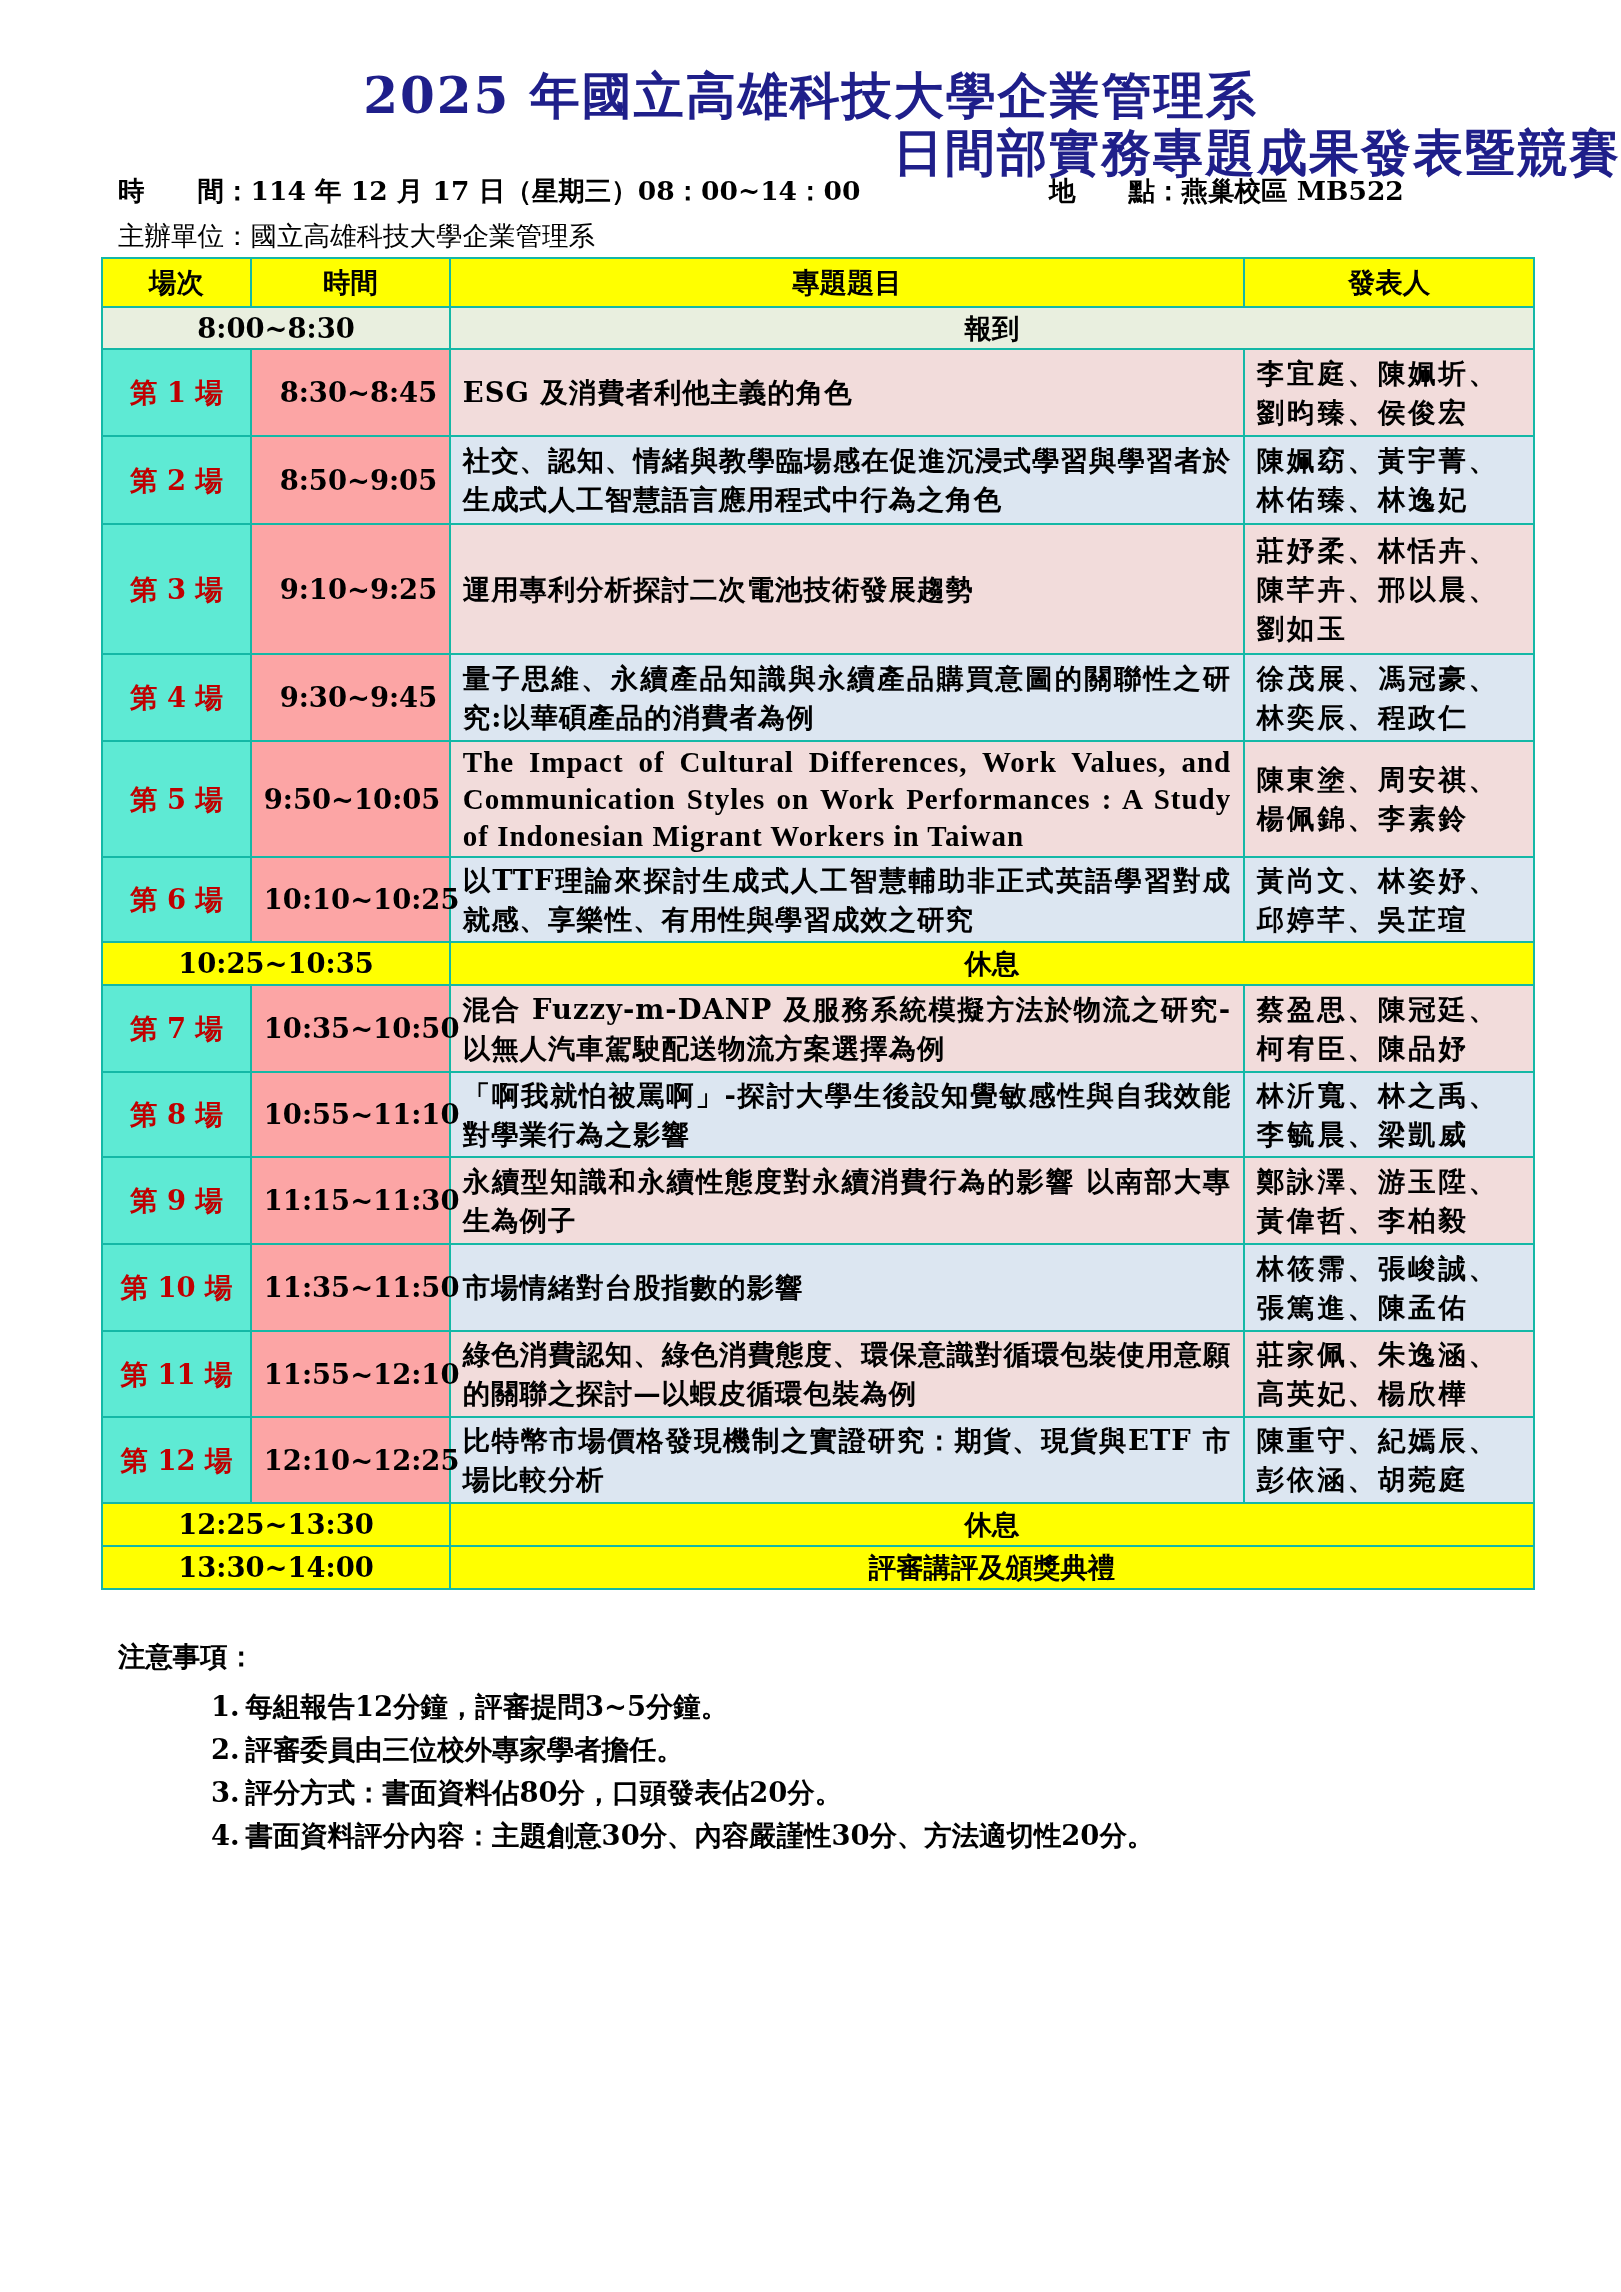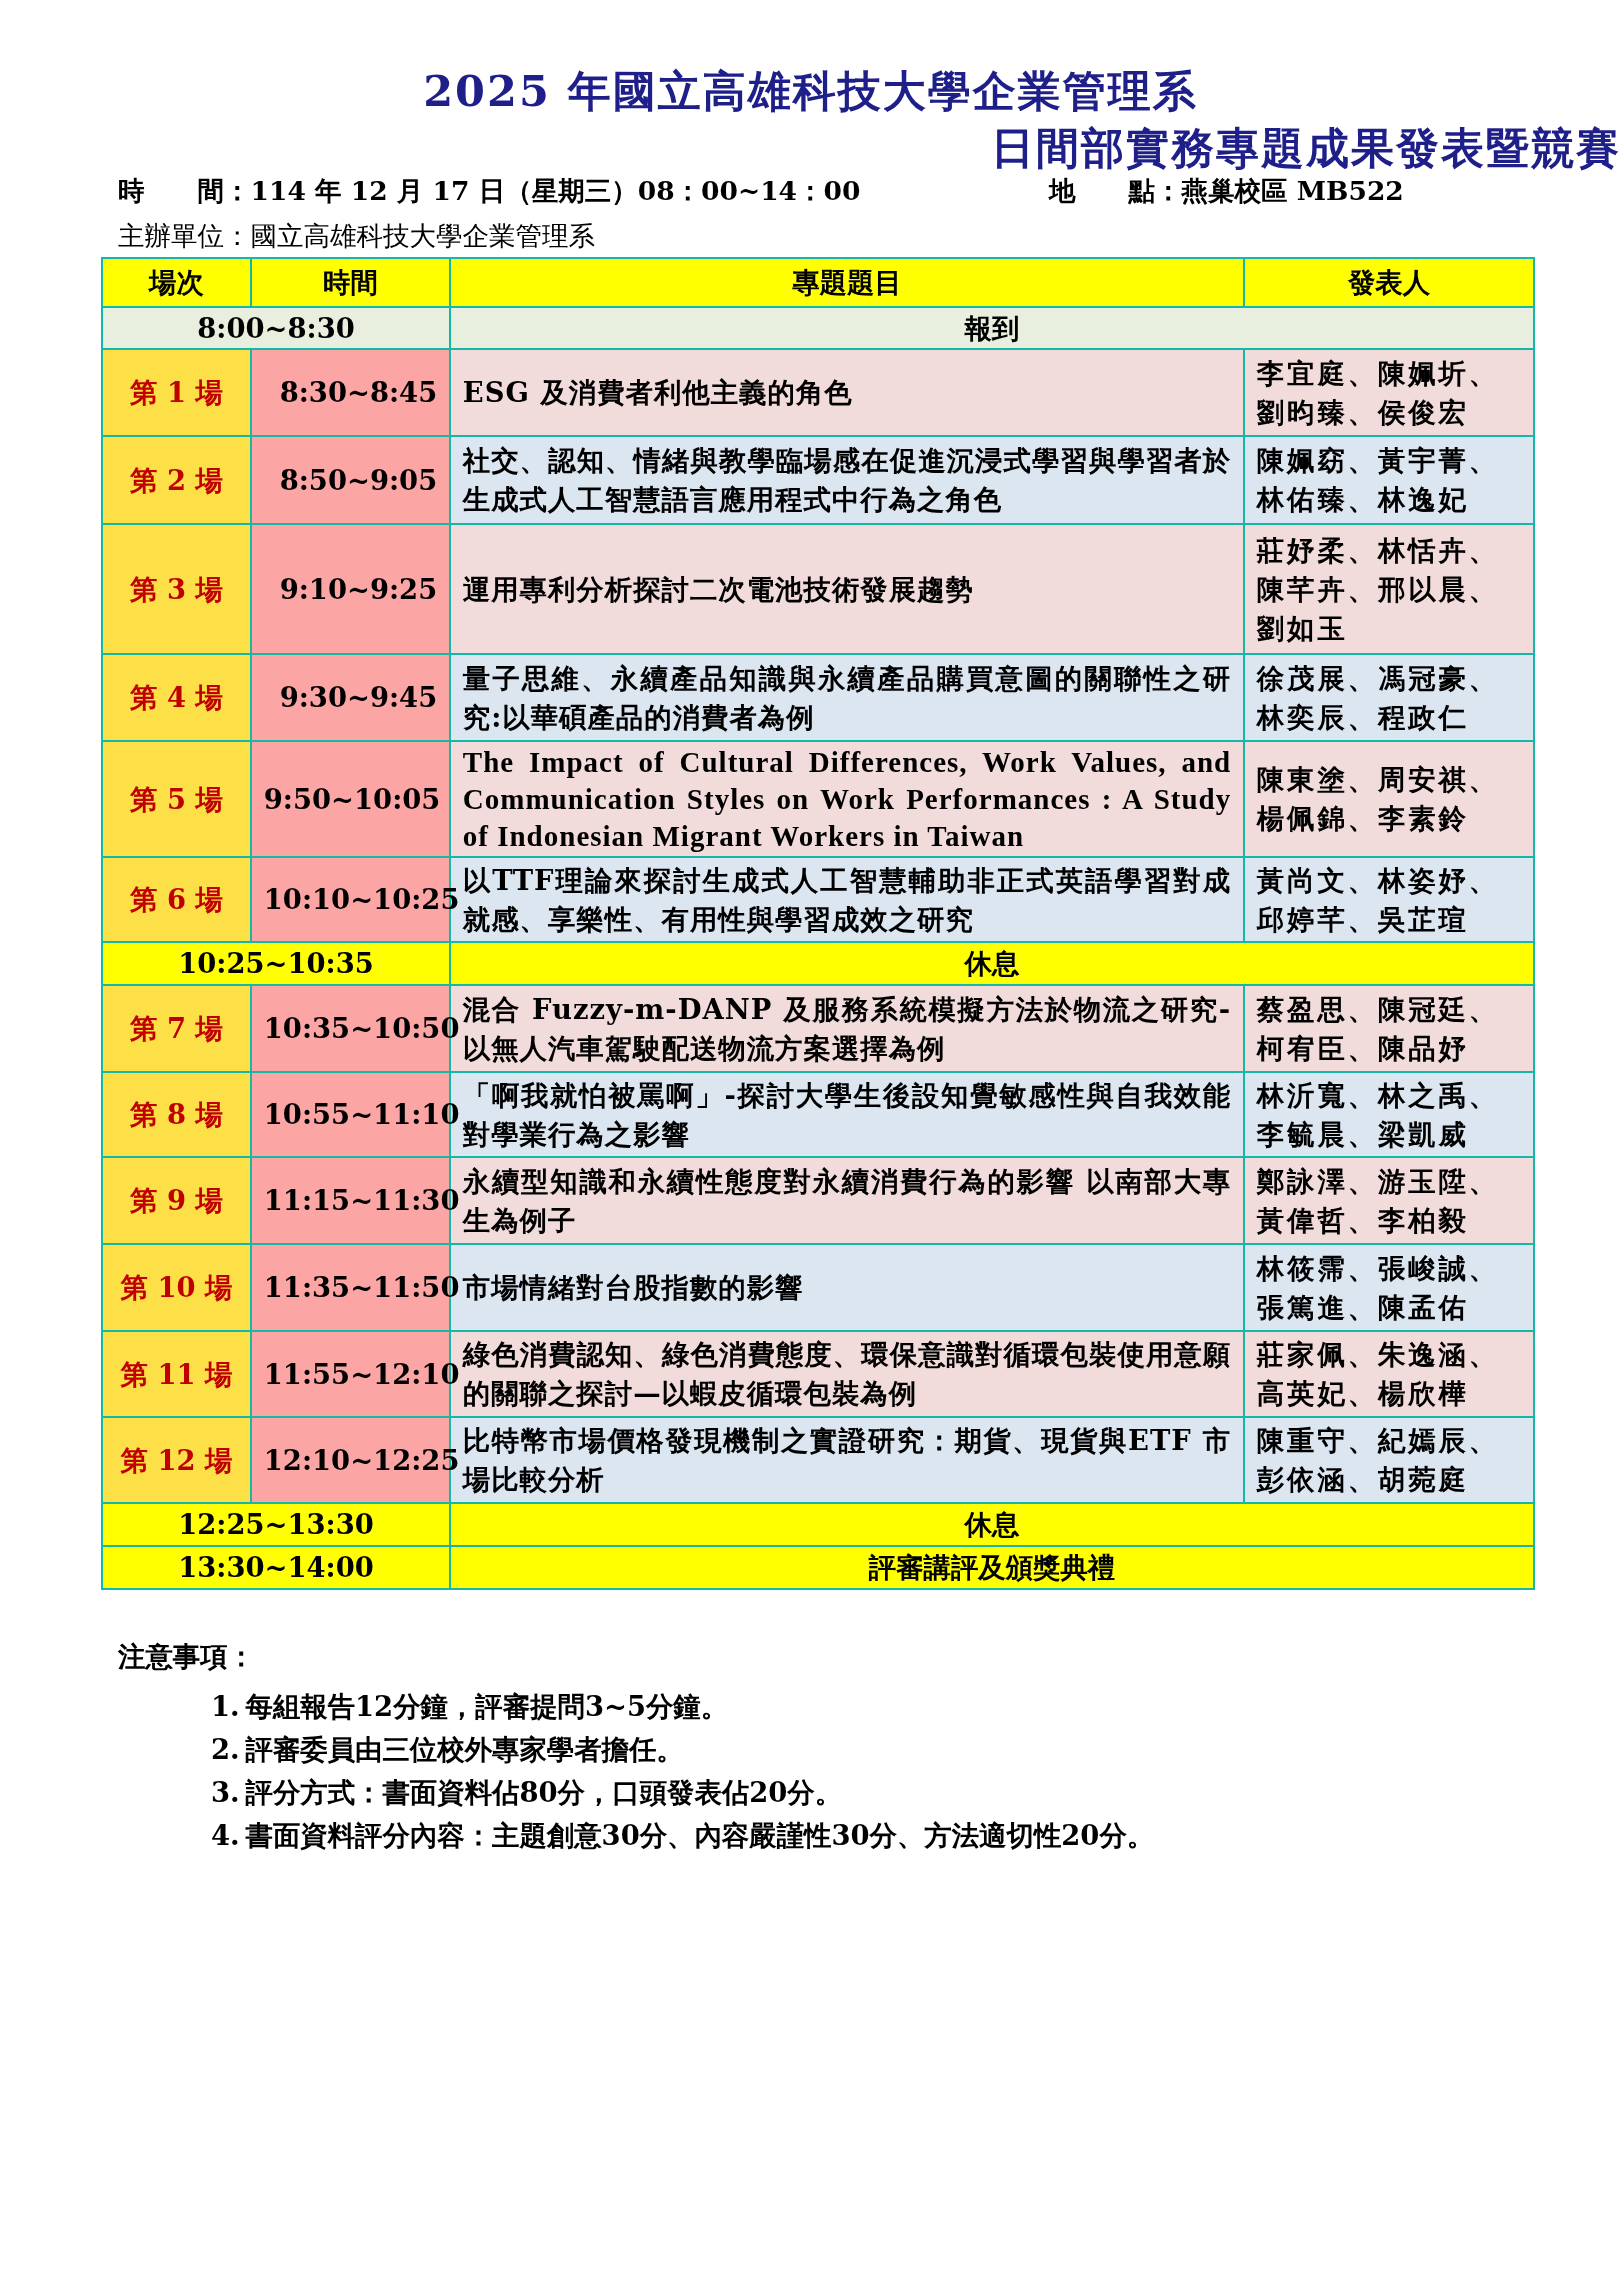--- a/index.html
+++ b/index.html
@@ -2,21 +2,21 @@
 <html><head>
 <meta charset="utf-8">
 <style>
   html, body { margin: 0; padding: 0; background: #ffffff; }
   body {
     width: 1621px; height: 2293px; position: relative; overflow: hidden;
     font-family: "DejaVu Serif", "Liberation Serif", serif; color: #000;
   }
   .title {
     position: absolute; left: 0; width: 1621px; text-align: center;
-    color: #1f1f8a; font-weight: bold; font-size: 43px; letter-spacing: 2px;
+    color: #1f1f8a; font-weight: bold; font-size: 50px; letter-spacing: 2px;
   }
   .title.l1 { top: 63px; }
   .title.l2 { top: 120px; text-align: right; }
   .info {
     position: absolute; left: 118px; top: 173px; width: 1411px;
     font-size: 26.5px; font-weight: bold; white-space: nowrap;
   }
   .info .loc { position: absolute; left: 931px; top: 0; }
   .org {
     position: absolute; left: 118px; top: 218px; font-size: 26.5px; font-weight: normal;
@@ -27,21 +27,21 @@
     font-size: 27.4px; font-weight: bold;
   }
   table.sched td, table.sched th {
     border: 2px solid #14b8a6; padding: 0 11.8px; vertical-align: middle;
     line-height: 39px;
   }
   table.sched th { background: #ffff00; font-weight: bold; text-align: center; height: 47px; }
   col.c1 { width: 149px; } col.c2 { width: 199px; } col.c3 { width: 794px; } col.c4 { width: 290px; }
   td.reg { background: #e9efdf; text-align: center; height: 40px; }
   td.brk { background: #ffff00; text-align: center; height: 41px; }
-  td.session { background: #fde047; color: #c00000; text-align: center; padding: 0; white-space: nowrap; }
+  td.session { background: #5eead4; color: #c00000; text-align: center; padding: 0; white-space: nowrap; }
   td.time { background: #fca5a5; text-align: right; padding: 0; white-space: nowrap; }
   tr.pink td.topic, tr.pink td.pres { background: #f2dcdb; }
   tr.blue td.topic, tr.blue td.pres { background: #dce6f1; }
   td.topic { text-align: justify; text-align-last: left; letter-spacing: 1px; }
   td.topic.en { line-height: 37px; font-family: "Liberation Serif", serif; font-size: 29px; text-align: justify; text-align-last: left; }
   td.pres { letter-spacing: 2.9px; }
   .notes { position: absolute; left: 118px; top: 1639px; font-size: 27.4px; font-weight: bold; }
   .notes .head { margin-bottom: 10px; }
   .notes ol { margin: 0; padding-left: 0; list-style: none; }
   .notes li { margin-left: 93px; line-height: 43px; }

